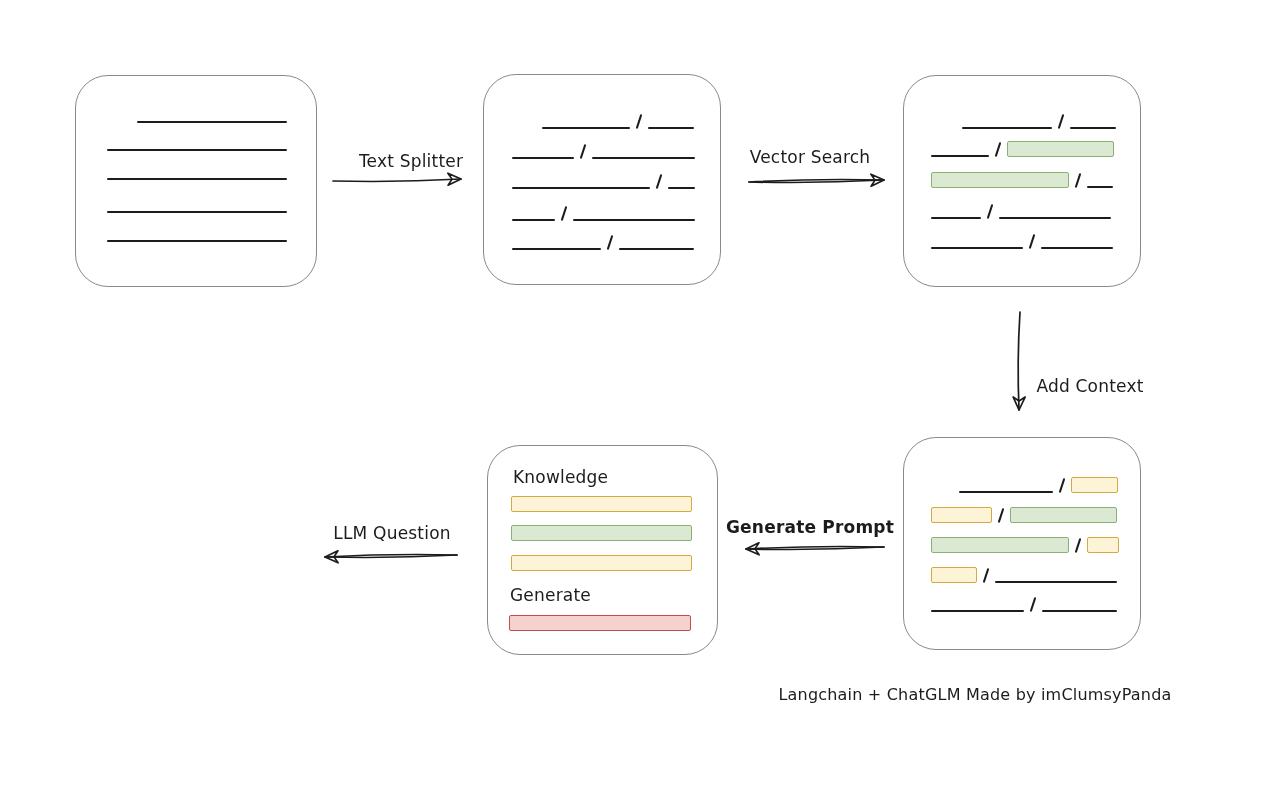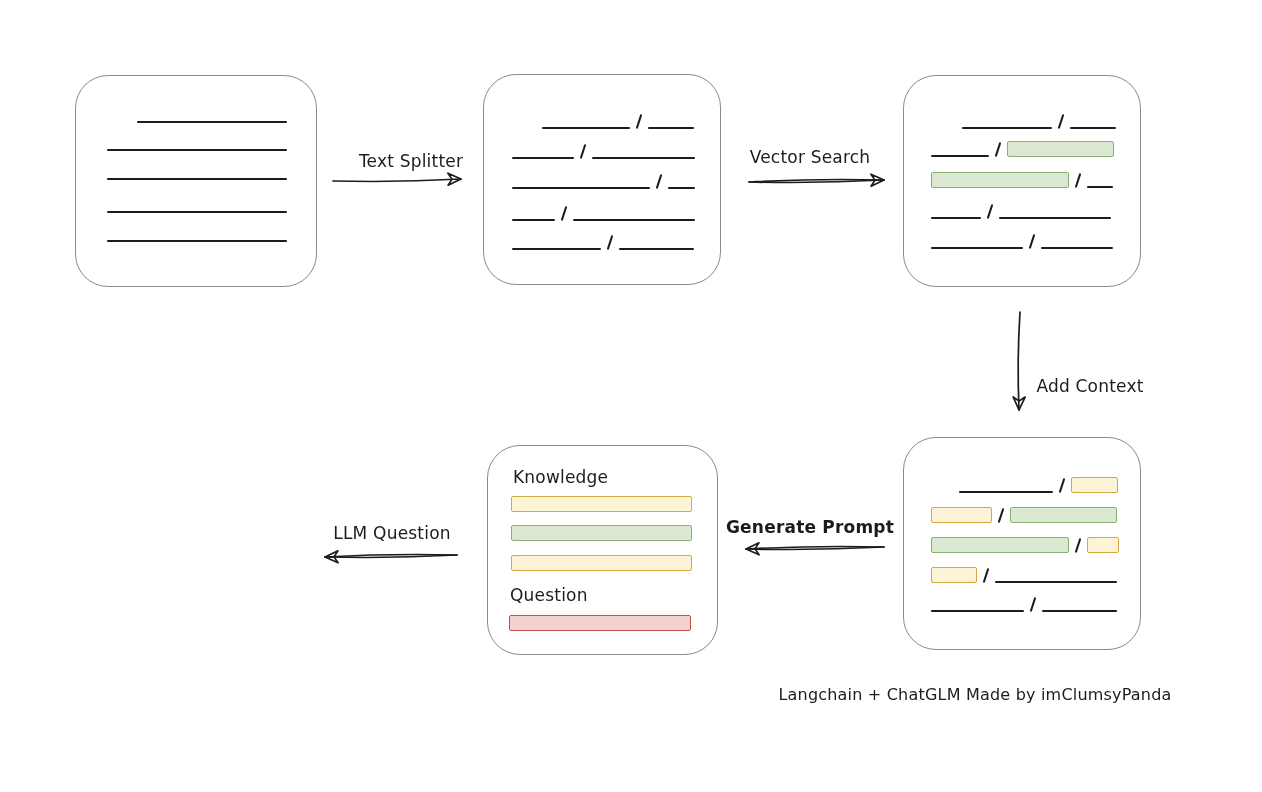--- a/index.html
+++ b/index.html
@@ -172,21 +172,21 @@
       <div class="row" style="left: 23px; top: 49px;">
         <div class="seg-chunk c-yellow" style="width: 181px;"></div>
       </div>
       <div class="row" style="left: 23px; top: 78px;">
         <div class="seg-chunk c-green" style="width: 181px;"></div>
       </div>
       <div class="row" style="left: 23px; top: 108px;">
         <div class="seg-chunk c-yellow" style="width: 181px;"></div>
       </div>
       <div class="row" style="left: 22px; top: 142px;">
-        <div class="seg-text">Question</div>
+        <div class="seg-text">Generate</div>
       </div>
       <div class="row" style="left: 21px; top: 168px;">
         <div class="seg-chunk c-red" style="width: 182px;"></div>
       </div>
     </div>
     <div class="arrow-label" style="left: 399px; top: 150px; margin-left: 12px;">Text Splitter</div>
     <div class="arrow-label" style="left: 810px; top: 146px;">Vector Search</div>
     <div class="arrow-label" style="left: 1090px; top: 351px; margin-top: 24px;">Add Context</div>
     <div class="arrow-label" style="left: 810px; top: 516px; font-weight: bold;">Generate Prompt</div>
     <div class="arrow-label" style="left: 392px; top: 522px;">LLM Question</div>

